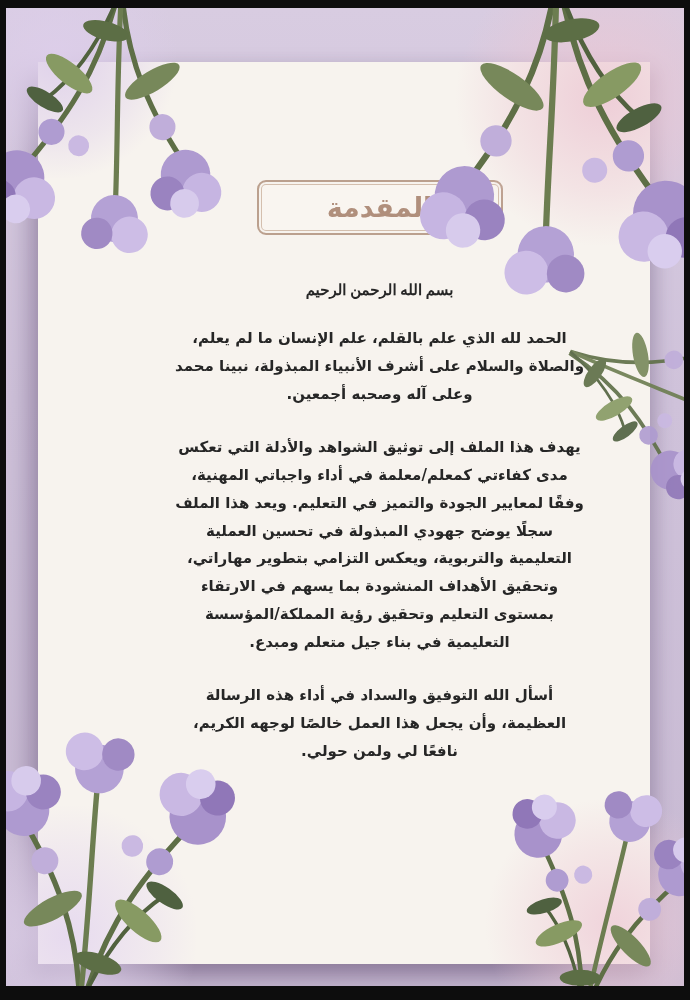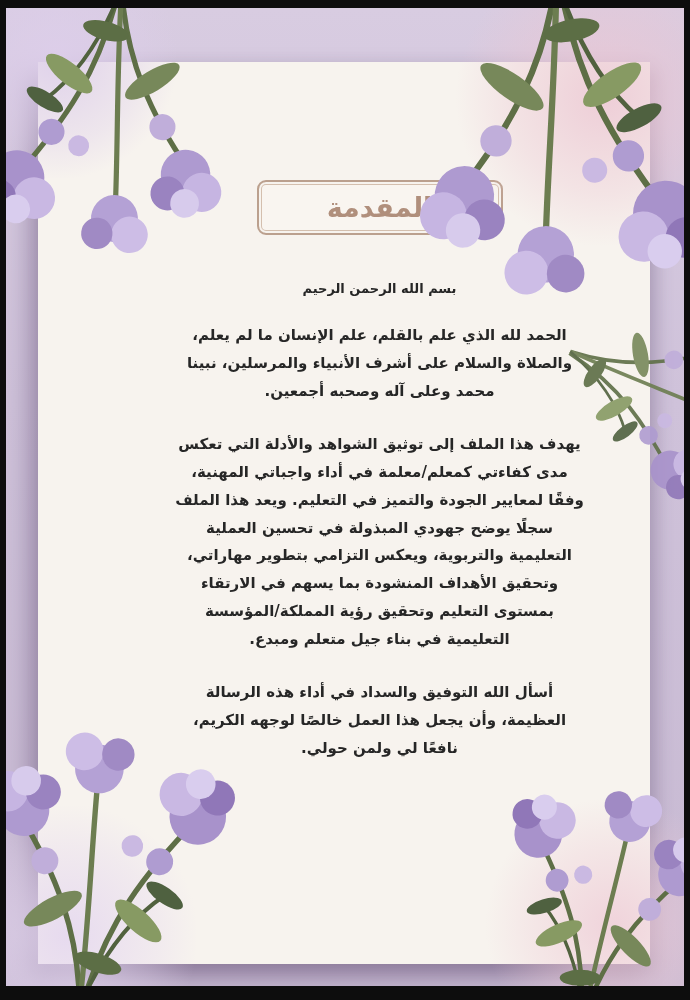--- a/index.html
+++ b/index.html
@@ -45,22 +45,23 @@
     background:#f9f5f0;
   }
   .title-text{
     font-size:27px;
     font-weight:bold;
     color:#b08f7c;
     letter-spacing:1px;
   }
   .basmala{
     margin:46px 0 0 0;
-    font-size:13px;
+    font-size:15px;
     font-weight:bold;
+    font-family:Liberation Serif, serif;
   }
   .para{
     margin:26px 10px 0 10px;
     font-size:15px;
     font-weight:bold;
     line-height:1.85;
   }
   
   .wash{position:absolute;z-index:2;pointer-events:none;}
   .wash-tr{
@@ -134,21 +135,21 @@
 
   <div class="paper">
     <div class="content">
 
       <div class="title-box">
         <span class="title-text">المقدمة</span>
       </div>
 
       <p class="basmala">بسم الله الرحمن الرحيم</p>
 
-      <p class="para">الحمد لله الذي علم بالقلم، علم الإنسان ما لم يعلم، والصلاة والسلام على أشرف الأنبياء والمرسلين، نبينا محمد وعلى آله وصحبه أجمعين.</p>
+      <p class="para">الحمد لله الذي علم بالقلم، علم الإنسان ما لم يعلم، والصلاة والسلام على أشرف الأنبياء المبذولة، نبينا محمد وعلى آله وصحبه أجمعين.</p>
       <p class="para">يهدف هذا الملف إلى توثيق الشواهد والأدلة التي تعكس مدى كفاءتي كمعلم/معلمة في أداء واجباتي المهنية، وفقًا لمعايير الجودة والتميز في التعليم. ويعد هذا الملف سجلًا يوضح جهودي المبذولة في تحسين العملية التعليمية والتربوية، ويعكس التزامي بتطوير مهاراتي، وتحقيق الأهداف المنشودة بما يسهم في الارتقاء بمستوى التعليم وتحقيق رؤية المملكة/المؤسسة التعليمية في بناء جيل متعلم ومبدع.</p>
       <p class="para">أسأل الله التوفيق والسداد في أداء هذه الرسالة العظيمة، وأن يجعل هذا العمل خالصًا لوجهه الكريم، نافعًا لي ولمن حولي.</p>
 
     </div>
   </div>
 
   <svg class="flower fl-tl" viewBox="0 0 220 230">
       <use href="#flower-cluster"></use>
     </svg>
   <svg class="flower fl-tr" viewBox="0 0 220 230">

